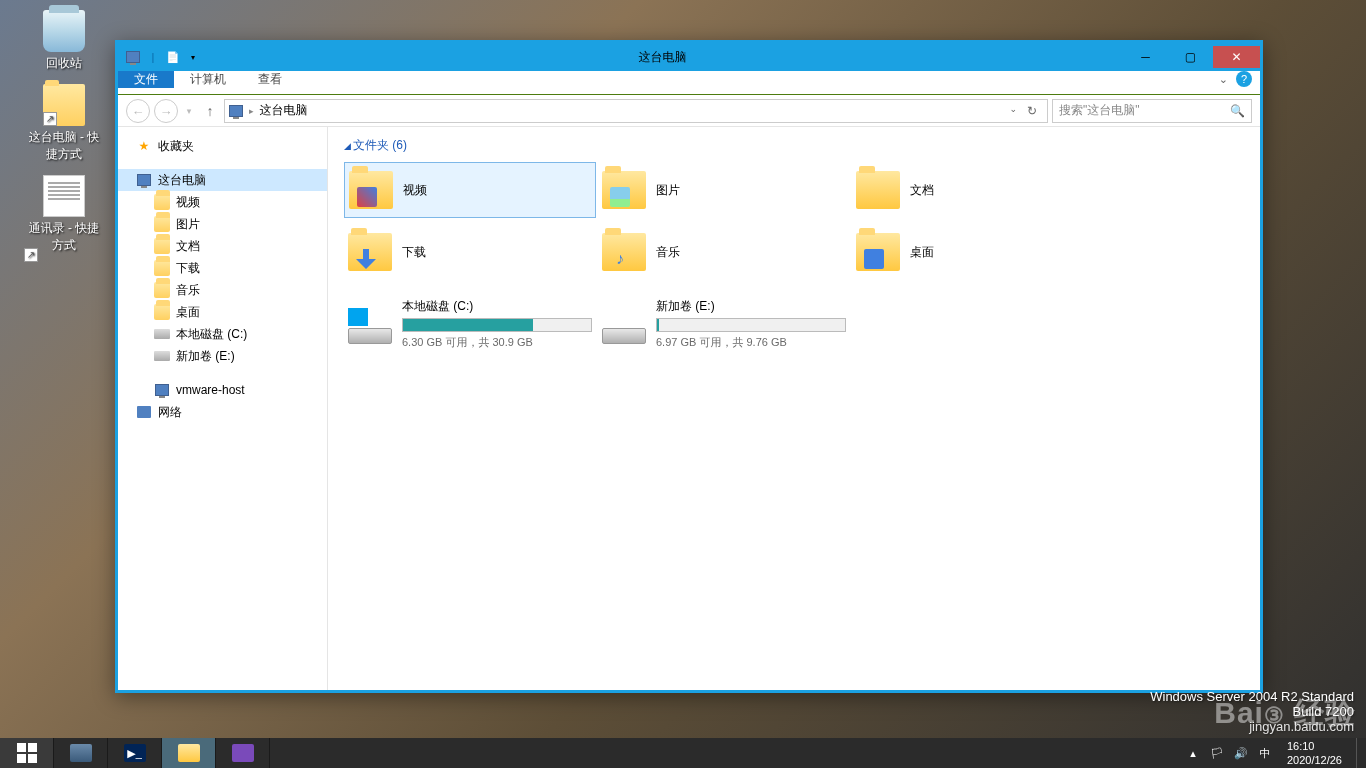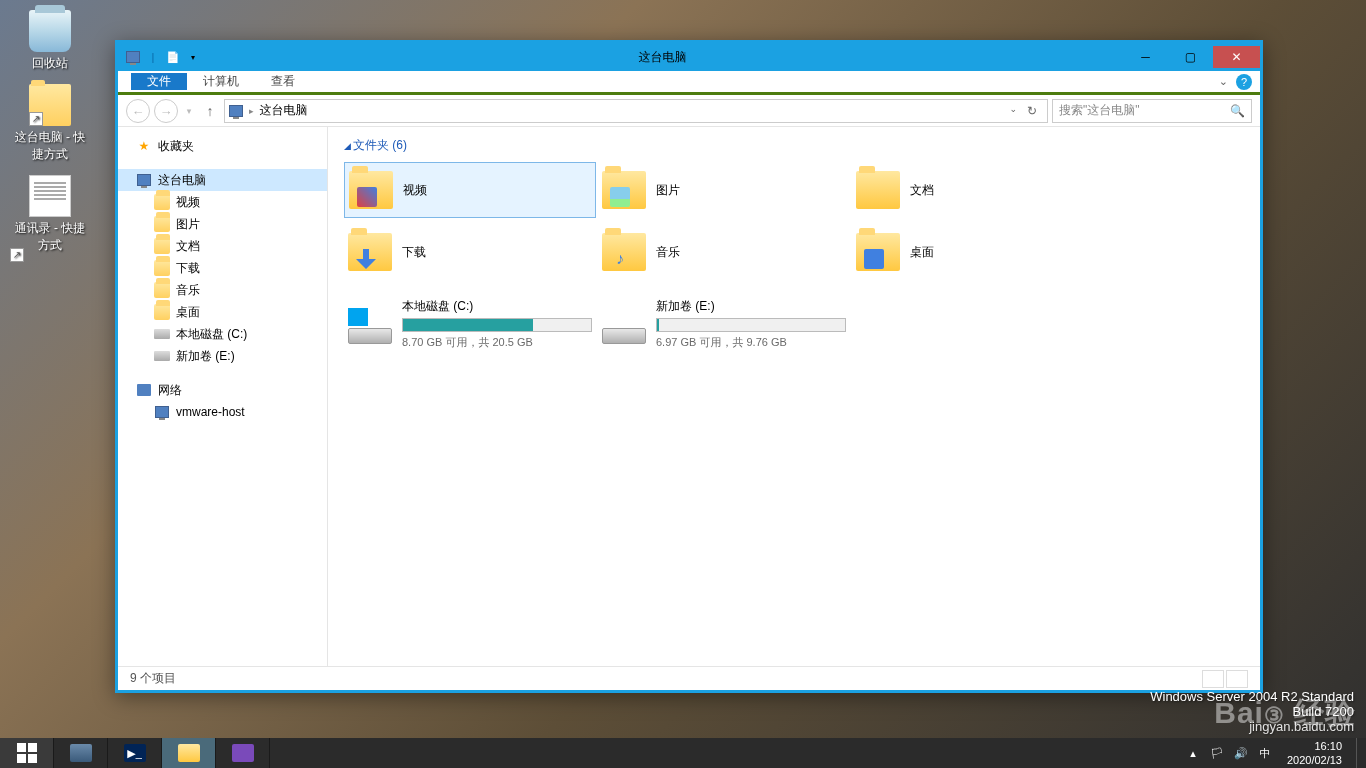--- a/index.html
+++ b/index.html
@@ -1,40 +1,40 @@
 <!DOCTYPE html>
 <html><head>
 <meta charset="utf-8">
 <style>
 * { margin:0; padding:0; box-sizing:border-box; font-family:"Microsoft YaHei","Segoe UI",sans-serif; }
 body { width:1366px; height:768px; background:linear-gradient(135deg,#6b7a8f 0%,#8b7355 30%,#5d4e37 60%,#2f2f2f 100%); position:relative; overflow:hidden; }
 
 
-.desktop-icons { position:absolute; top:6px; left:10px; width:80px; }
+.desktop-icons { position:absolute; top:6px; left:24px; width:80px; }
 .desktop-icon { display:flex; flex-direction:column; align-items:center; color:#fff; font-size:12px; text-align:center; text-shadow:1px 1px 2px #000; padding:4px 2px 8px; cursor:pointer; }
 .desktop-icon .ic { width:42px; height:42px; margin-bottom:3px; }
 .recycle-bin { background:linear-gradient(180deg,#e8f4f8 0%,#b8d8e8 50%,#88b8d8 100%); border-radius:3px 3px 8px 8px; position:relative; }
 .recycle-bin::before { content:""; position:absolute; top:-5px; left:6px; right:6px; height:8px; background:#a8c8d8; border-radius:3px 3px 0 0; }
 .folder-ic { background:linear-gradient(180deg,#ffe8a0 0%,#ffd060 100%); border-radius:2px; position:relative; }
 .folder-ic::before { content:""; position:absolute; top:-4px; left:2px; width:14px; height:6px; background:#ffd878; border-radius:2px 2px 0 0; }
 .shortcut-arrow { position:absolute; bottom:0; left:0; width:14px; height:14px; background:#fff; border:1px solid #999; font-size:10px; line-height:12px; text-align:center; color:#555; }
 .doc-ic { background:#fff; border:1px solid #ccc; }
 .doc-ic::after { content:""; display:block; margin:6px 4px 0; height:2px; background:#aaa; box-shadow:0 4px #aaa,0 8px #aaa,0 12px #aaa,0 16px #aaa; }
 
 
 .window { position:absolute; top:40px; left:115px; width:1148px; height:653px; background:#fff; border:3px solid #1ba1e2; box-shadow:0 4px 20px rgba(0,0,0,.4); display:flex; flex-direction:column; }
 .titlebar { height:28px; background:#1ba1e2; display:flex; align-items:center; padding-left:6px; }
 .titlebar .mini-icons { display:flex; gap:2px; align-items:center; }
 .mini-ic { width:18px; height:18px; display:flex; align-items:center; justify-content:center; font-size:11px; }
 .title-text { flex:1; text-align:center; color:#000; font-size:12px; }
 .win-controls { display:flex; }
 .win-btn { width:45px; height:22px; display:flex; align-items:center; justify-content:center; color:#000; font-size:12px; cursor:pointer; }
 .win-btn.close { background:#c75050; color:#fff; width:47px; }
 
-.ribbon { height:24px; background:#fff; display:flex; align-items:center; border-bottom:3px solid #4d7c0f;padding-left:13px; }
+.ribbon { height:24px; background:#fff; display:flex; align-items:flex-start; border-bottom:1px solid #4d7c0f; }
 .ribbon-tab { padding:0 16px; display:flex; align-items:center; font-size:12px; color:#444; cursor:pointer; }
 .ribbon-tab.file { background:#1979ca; color:#fff; }
 .ribbon-help { margin-left:auto; display:flex; align-items:center; padding-right:8px; gap:8px; }
 .help-ic { width:16px; height:16px; border-radius:50%; background:#1ba1e2; color:#fff; font-size:11px; line-height:16px; text-align:center; cursor:pointer; }
 .chev-help { font-size:11px; color:#666; cursor:pointer; }
 
 .navbar { height:32px; display:flex; align-items:center; padding:0 8px; gap:4px; background:#fff; border-bottom:1px solid #e5e5e5; }
 .nav-arrow { width:24px; height:24px; border-radius:50%; border:1px solid #ccc; display:flex; align-items:center; justify-content:center; color:#bbb; font-size:13px; cursor:pointer; }
 .nav-arrow.small { width:14px; border:none; font-size:9px; }
 .nav-up { width:20px; text-align:center; color:#666; font-size:14px; cursor:pointer; }
@@ -94,21 +94,21 @@
 .task-btn.active { background:#4a6a7a; }
 .start-logo { width:20px; height:20px; display:grid; grid-template-columns:1fr 1fr; grid-template-rows:1fr 1fr; gap:2px; }
 .start-logo span { background:#fff; }
 .tb-icon { width:22px; height:18px; }
 .srv-ic { background:linear-gradient(#6a8aaa,#3a5a7a); border-radius:2px; }
 .ps-ic { background:#012456; color:#fff; font-size:11px; line-height:18px; text-align:center; border-radius:2px; }
 .exp-ic { background:linear-gradient(180deg,#ffe8a0,#ffc840); border-radius:2px; }
 .lib-ic { background:#7a4aba; border-radius:2px; }
 .tray { margin-left:auto; display:flex; align-items:center; padding-right:4px; color:#fff; font-size:11px; gap:8px; }
 .tray-ic { width:16px; height:16px; display:flex; align-items:center; justify-content:center; cursor:pointer; }
-.clock { text-align:right; line-height:14px; padding:0 6px; cursor:pointer; }
+.clock { text-align:left; line-height:14px; padding:0 6px; cursor:pointer; }
 
 .watermark { position:absolute; bottom:34px; right:12px; color:#fff; font-size:13px; text-align:right; text-shadow:1px 1px 2px rgba(0,0,0,.5); }
 .baidu-wm { position:absolute; bottom:34px; right:10px; color:rgba(255,255,255,.45); font-size:24px; font-family:Arial; text-align:right; pointer-events:none; }
 </style>
 </head>
 <body>
 
 <div class="desktop-icons">
   <div class="desktop-icon">
     <div class="ic recycle-bin"></div>
@@ -219,31 +219,31 @@
           </span>
           <span>本地磁盘 (C:)</span>
         </div>
       <div class="nav-item level2">
           <span class="tree-ic">
             <span class="drive-ic"></span>
           </span>
           <span>新加卷 (E:)</span>
         </div>
       <div style="height:12px"></div>
+      <div class="nav-item level2">
+          <span class="tree-ic">
+            <span class="pc-ic"></span>
+          </span>
+          <span>vmware-host</span>
+        </div>
       <div class="nav-item">
           <span class="tree-ic">
             <span class="net-ic"></span>
           </span>
           <span>网络</span>
-        </div>
-      <div class="nav-item level2">
-          <span class="tree-ic">
-            <span class="pc-ic"></span>
-          </span>
-          <span>vmware-host</span>
         </div>
     </div>
 
     <div class="content-pane">
       <div class="group-header"><span class="tri">◢</span><span>文件夹 (6)</span></div>
       <div class="item-grid">
         <div class="folder-item sel">
             <div class="big-folder">
               <div class="badge video"></div>
             </div>
@@ -283,46 +283,39 @@
         <div class="drive-item">
           <div class="drive-big">
               <div class="drive-win"></div>
               <div class="drive-disk"></div>
             </div>
           <div class="drive-info">
             <div class="drive-name">本地磁盘 (C:)</div>
             <div class="drive-bar">
                 <div class="drive-fill" style="width:69%"></div>
               </div>
-            <div class="drive-stats">8.70 GB 可用，共 20.5 GB</div>
+            <div class="drive-stats">6.30 GB 可用，共 30.9 GB</div>
           </div>
         </div>
         <div class="drive-item">
           <div class="drive-big">
               <div class="drive-disk"></div>
             </div>
           <div class="drive-info">
             <div class="drive-name">新加卷 (E:)</div>
             <div class="drive-bar">
                 <div class="drive-fill" style="width:1%"></div>
               </div>
             <div class="drive-stats">6.97 GB 可用，共 9.76 GB</div>
           </div>
         </div>
       </div>
     </div>
   </div>
 
-  <div class="statusbar">
-    <span>9 个项目</span>
-    <div class="view-btns">
-      <div class="view-btn"></div>
-      <div class="view-btn"></div>
-    </div>
-  </div>
 </div>
 
 <div class="baidu-wm">
   <div style="font-size:30px;font-weight:bold;letter-spacing:1px">Bai<span style="font-size:22px">③</span> 经验</div>
 </div>
 <div class="watermark">
   <div>Windows Server 2004 R2 Standard</div>
   <div>Build 7200</div>
   <div style="opacity:.85">jingyan.baidu.com</div>
 </div>
@@ -348,17 +341,17 @@
   <div class="task-btn">
       <div class="tb-icon lib-ic"></div>
     </div>
   <div class="tray">
     <span class="tray-ic">▴</span>
     <span class="tray-ic">🏳</span>
     <span class="tray-ic">🔊</span>
     <span class="tray-ic">中</span>
     <div class="clock">
       <div>16:10</div>
-      <div>2020/02/13</div>
+      <div>2020/12/26</div>
     </div>
     <div style="width:6px;height:30px;border-left:1px solid #555"></div>
   </div>
 </div>
 
 </body></html>

